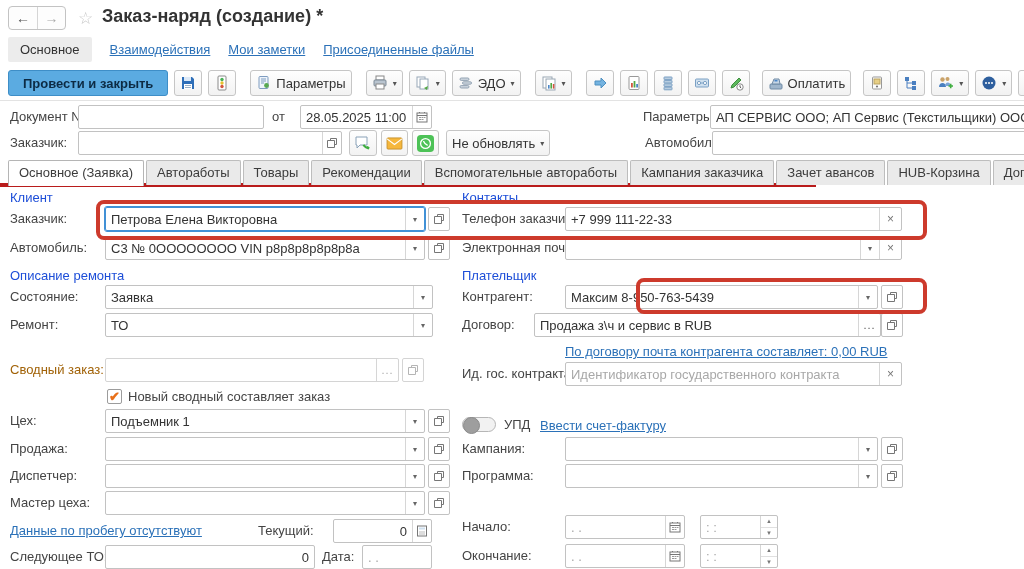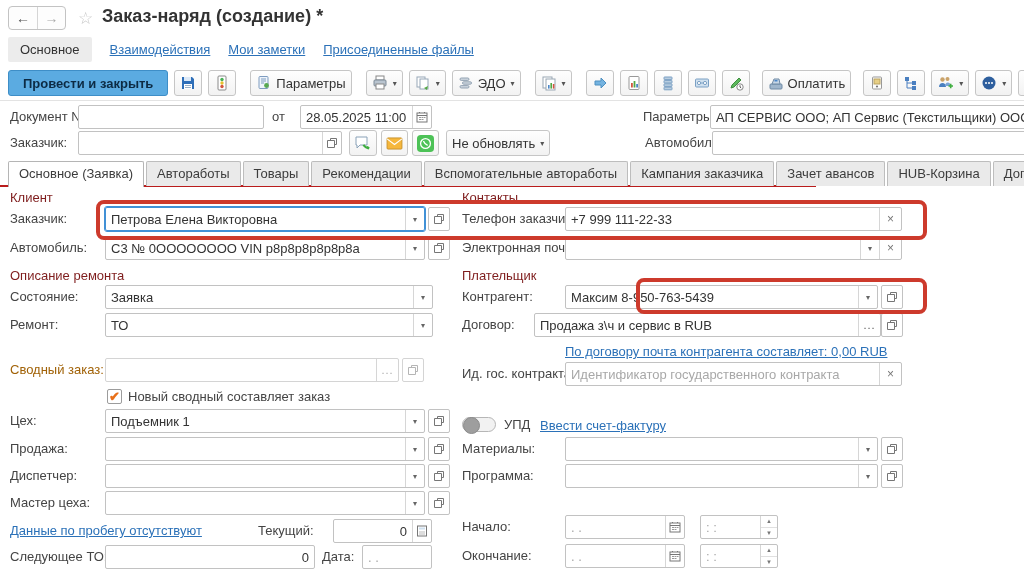--- a/index.html
+++ b/index.html
@@ -19,36 +19,36 @@
   .toolbar{position:absolute;left:8px;top:69px;width:1016px;height:28px;display:flex;align-items:center;overflow:hidden}
   .tb{height:26px;display:inline-flex;align-items:center;gap:4px;padding:0 5px;background:linear-gradient(#fefefe,#f2f2f2);border:1px solid #c6c6c6;border-radius:3px;cursor:pointer;color:#333;font-family:inherit;font-size:13px;white-space:nowrap;flex:none}
   .tb.primary{background:#5babe1;border-color:#3e8ec7;color:#0c2b44;font-weight:700;padding:0 14px}
   .tb .dda{font-size:8px;color:#555;margin-left:1px}
   .tb svg{flex:none}
   .gs{margin-right:6px}.gm{margin-right:14px}.gl{margin-right:12px}
   .sep-line{position:absolute;left:0;top:100px;width:1024px;height:1px;background:#e3e3e3}
   
   .lbl{position:absolute;height:24px;line-height:24px;color:#444;white-space:nowrap}
   .lbl.dis{color:#a16207}
-  .sect{position:absolute;color:#7f1d1d;white-space:nowrap}
+  .sect{position:absolute;color:#1d4ed8;white-space:nowrap}
   .fld{position:absolute;height:24px;display:flex;align-items:stretch;border:1px solid #c2c2c2;border-radius:2px;background:#fff}
   .fld input{flex:1;min-width:0;border:none;outline:none;background:transparent;font:13px "Liberation Sans",sans-serif;color:#333;padding:0 5px}
   .fld input::placeholder{color:#a8a8a8}
   .fld .cell{width:19px;border-left:1px solid #d6d6d6;display:flex;align-items:center;justify-content:center;cursor:pointer;flex:none}
   .fld .dd{font-size:8px;color:#666}
   .fld .x{font-size:12px;color:#777;width:22px}
   .fld .dots{font-size:11px;color:#555;letter-spacing:1px;width:22px}
   .fld.focused{border-color:#4191d6;outline:1px solid #4191d6}
   .fld.disabled{border-color:#d4d4d4}
   .fld.num input{text-align:right}
   .lnkbtn{position:absolute;width:22px;height:24px;border:1px solid #c2c2c2;border-radius:2px;background:#fff;display:flex;align-items:center;justify-content:center;cursor:pointer}
   .iconbtn{position:absolute;height:26px;border:1px solid #c6c6c6;border-radius:3px;background:linear-gradient(#fefefe,#f2f2f2);display:flex;align-items:center;justify-content:center;cursor:pointer}
   .link{position:absolute;color:#2b71b8;text-decoration:underline;cursor:pointer;white-space:nowrap;line-height:16px}
   
-  .tabstrip{position:absolute;left:0;top:161px;width:816px;height:26px;border-bottom:2px solid #b91c1c;padding-left:8px;display:flex;align-items:flex-start}
+  .tabstrip{position:absolute;left:0;top:161px;width:816px;height:26px;border-bottom:4px solid #b91c1c;padding-left:8px;display:flex;align-items:center}
   .ftab{height:25px;line-height:24px;padding:0 10px;background:#eaeaea;border:1px solid #bdbdbd;border-bottom:none;margin-right:2px;color:#3c3c3c;cursor:pointer;white-space:nowrap;border-radius:2px 2px 0 0}
   .ftab.t-active{background:#fff;height:26px;margin-bottom:-1px;border-color:#b5b5b5}
   
   .cb{position:absolute;width:15px;height:15px;border:1px solid #9c9c9c;border-radius:2px;background:#fff;cursor:pointer;display:flex;align-items:center;justify-content:center}
   .cb .ck{color:#e8701a;font-size:13px;font-weight:700;line-height:13px}
   .toggle{position:absolute;width:34px;height:15px;border:1px solid #b6b6b6;border-radius:8px;background:#f2f2f2;cursor:pointer}
   .toggle .knob{position:absolute;left:0;top:-1px;width:17px;height:17px;border-radius:50%;background:#9e9e9e;border:1px solid #8a8a8a}
   .spin{display:flex;flex-direction:column;width:17px;border-left:1px solid #d6d6d6;flex:none}
   .spin i{flex:1;font-style:normal;font-size:6px;color:#777;display:flex;align-items:center;justify-content:center;cursor:pointer}
   .spin i+i{border-top:1px solid #e0e0e0}
@@ -450,21 +450,21 @@
   <input placeholder="Идентификатор государственного контракта" style="">
   <span class="cell x">×</span>
 </div>
 
 <span class="toggle" style="left:462px;top:417px">
     <span class="knob"></span>
   </span>
 <span class="lbl" style="left:504px;top:413px">УПД</span>
 <a class="link" style="left:540px;top:418px">Ввести счет-фактуру</a>
 
-<span class="lbl" style="left:462px;top:437px">Материалы:</span>
+<span class="lbl" style="left:462px;top:437px">Кампания:</span>
 <div class="fld" style="left:565px;top:437px;width:313px">
   <input style="">
   <span class="cell dd">▾</span>
 </div>
 <span class="lnkbtn" style="left:881px;top:437px">
     <svg width="12" height="12" viewBox="0 0 12 12">
       <path d="M1.5 3.5h7v7h-7z" fill="#fff" stroke="#767676"></path>
       <path d="M4.5 3.5V1.5h6v6H8.5" fill="none" stroke="#767676"></path>
     </svg>
   </span>

